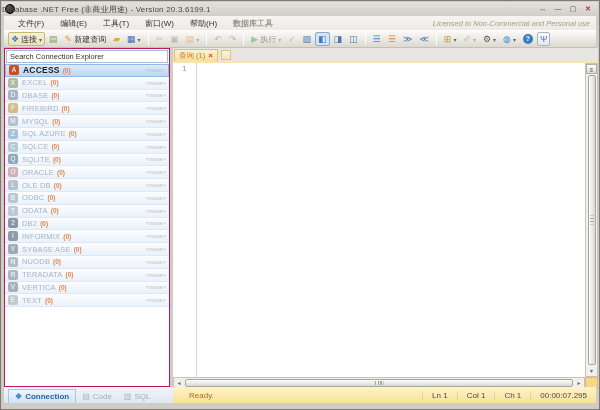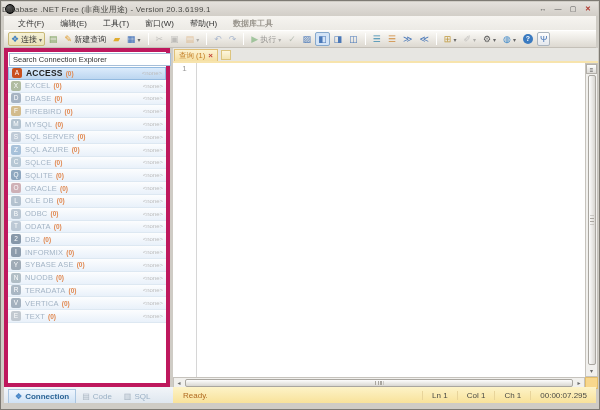--- a/index.html
+++ b/index.html
@@ -36,21 +36,21 @@
   .tb-btn .dd { font-size:6px; color:#666; }
   .tb-btn.disabled .glyph, .tb-btn.disabled .lbl, .tb-btn.disabled .dd { opacity:.45; }
   .tb-btn.highlight { background:linear-gradient(#f6f2d8,#e9e2b8); border-color:#c8b878; }
   .tb-btn.pressed { background:#d4e4f6; border-color:#86a8cc; }
   .tb-sep { width:1px; height:12px; background:#b8b4ac; border-right:1px solid #fff; margin:0 3px; }
   .glyph.circle { width:10px; height:10px; border-radius:50%; text-align:center; line-height:10px; font-size:7px; font-weight:bold; }
   .tb-btn.boxed { border:1px solid #aab4be; background:linear-gradient(#fdfdfd,#e4e8ee); }
 
   
   .sidebar { position:absolute; top:47px; left:3px; width:166px; bottom:22px;
-    background:#fff; border:4px solid #be185d; }
+    background:#fff; border:1px solid #be185d; }
   .search-box { display:block; width:162px; height:13px; margin:1px; border:1px solid #a6bed8;
     font-family:"Liberation Sans",sans-serif; font-size:7.5px; color:#333; padding-left:3px; outline:none; }
   .db-row { height:12.8px; display:flex; align-items:center; padding:0 3px;
     background:linear-gradient(#fcfdfe,#e9f1fa); border-bottom:1px solid #dde8f2; }
   .db-row.selected { background:linear-gradient(#dcebfb,#bcd6f0); border:1px solid #93bae0; }
   .db-icon { width:10px; height:10px; border-radius:2px; color:#fff; font-size:6.5px; line-height:10px;
     text-align:center; flex:none; opacity:.75; }
   .db-row.selected .db-icon { opacity:1; }
   .db-name { font-size:7.5px; color:#a3b4c5; margin-left:4px; letter-spacing:.2px; white-space:nowrap; }
   .db-row.selected .db-name { font-size:8.5px; font-weight:bold; color:#222; }
@@ -91,21 +91,21 @@
   .sb-corner { position:absolute; left:584px; top:376px; width:13px; height:12px; background:#f8d78c; border:1px solid #e3bd6a; }
 
   
   .bottomstrip { position:absolute; left:3px; right:3px; bottom:6px; height:16px; display:flex; }
   .tabs-zone { width:169px; background:linear-gradient(#f2f5f9,#dfe7ef); display:flex; align-items:flex-end; padding-left:4px; flex:none; }
   .b-tab { height:14px; display:flex; align-items:center; gap:3px; padding:0 6px; font-size:8px; color:#9ab0c4; }
   .b-tab .b-ico { font-size:8px; }
   .b-tab.active { background:linear-gradient(#eef5fd,#cfe2f4); border:1px solid #a9c5e0; border-bottom:none;
     color:#2a6496; font-weight:bold; }
   .status-zone { flex:1; background:linear-gradient(#fdf3c8,#f8e29a); display:flex; align-items:center; font-size:8px; }
-  .status-ready { color:#b06a20; padding-left:10px; }
+  .status-ready { color:#b06a20; padding-left:16px; }
   .status-fields { margin-left:auto; display:flex; }
   .status-field { color:#4a4a44; padding:0 9px; border-left:1px solid #e8d49a; }
 </style>
 </head>
 <body>
 
 <div class="win">
 
   <div class="titlebar">
     <div class="app-icon"></div>
@@ -120,20 +120,21 @@
 
   <div class="menubar">
     <span id="menu-items" style="display:flex;">
         <span class="menu-item">文件(F)</span>
         <span class="menu-item">编辑(E)</span>
         <span class="menu-item">工具(T)</span>
         <span class="menu-item">窗口(W)</span>
         <span class="menu-item">帮助(H)</span>
         <span class="menu-item disabled">数据库工具</span>
       </span>
+    <span class="license-note">Licensed to Non-Commercial and Personal use</span>
   </div>
 
   <div class="toolbar" id="toolbar">
       <div class="tb-btn highlight">
         <span class="glyph" style="color: rgb(63, 127, 191);">❖</span>
         <span class="lbl">连接</span>
         <span class="dd">▾</span>
       </div>
       <div class="tb-btn">
         <span class="glyph" style="color: rgb(122, 160, 90);">▤</span>
@@ -249,26 +250,20 @@
         </div>
         <div class="db-row">
           <span class="db-icon" style="background: rgb(201, 168, 104);">F</span>
           <span class="db-name">FIREBIRD</span>
           <span class="db-count">(0)</span>
           <span class="db-value">&lt;none&gt;</span>
         </div>
         <div class="db-row">
           <span class="db-icon" style="background: rgb(157, 176, 191);">M</span>
           <span class="db-name">MYSQL</span>
-          <span class="db-count">(0)</span>
-          <span class="db-value">&lt;none&gt;</span>
-        </div>
-        <div class="db-row">
-          <span class="db-icon" style="background: rgb(174, 188, 203);">S</span>
-          <span class="db-name">SQL SERVER</span>
           <span class="db-count">(0)</span>
           <span class="db-value">&lt;none&gt;</span>
         </div>
         <div class="db-row">
           <span class="db-icon" style="background: rgb(143, 176, 207);">Z</span>
           <span class="db-name">SQL AZURE</span>
           <span class="db-count">(0)</span>
           <span class="db-value">&lt;none&gt;</span>
         </div>
         <div class="db-row">

